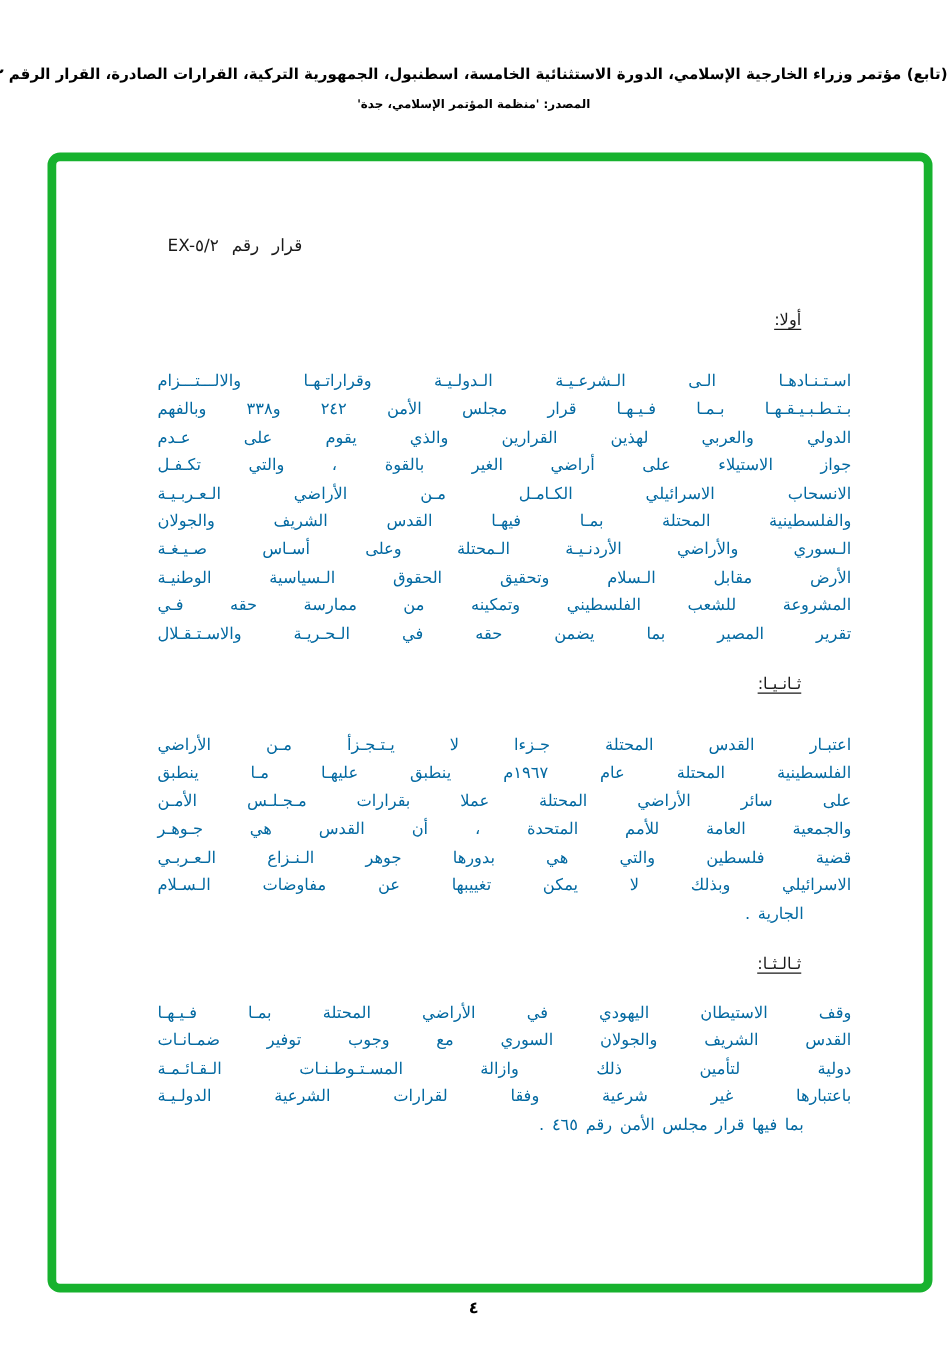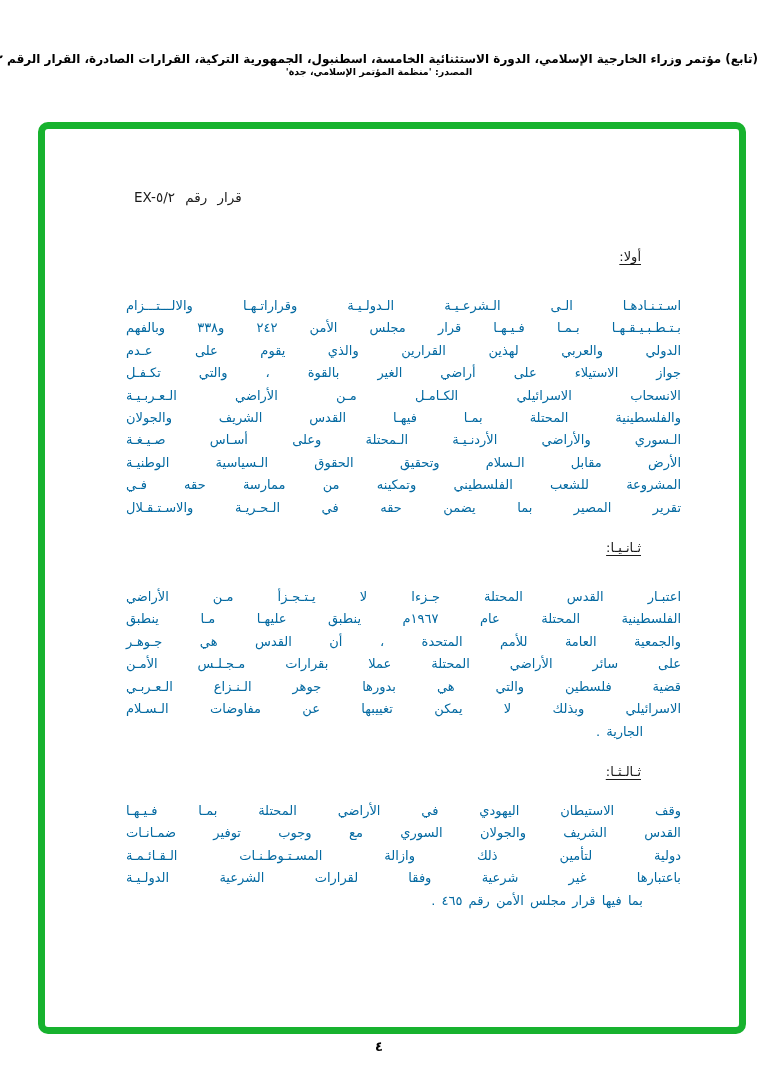--- a/index.html
+++ b/index.html
@@ -12,21 +12,21 @@
   
   .doc-header {
     position:absolute; top:52px; left:0; right:0;
     direction:rtl; text-align:center;
   }
   .header-title {
     font-size:12px; font-weight:700; color:#000;
     white-space:nowrap; letter-spacing:0;
   }
   .header-source {
-    margin-top:0; font-size:9.5px; font-weight:700; color:#000;
+    margin-top:12px; font-size:9.5px; font-weight:700; color:#000;
   }
   .ltr { direction:ltr; unicode-bidi:embed; display:inline-block; }
 
   
   .green-box {
     position:absolute; left:38px; top:122px;
     width:669px; height:898px;
     border:7px solid #17b22e; border-radius:10px;
     background:#ffffff;
   }
@@ -89,22 +89,22 @@
             <div class="tline">والفلسطينية المحتلة بمـا فيهـا القدس الشريف والجولان</div>
             <div class="tline">الـسوري والأراضي الأردنـيـة الـمحتلة وعلى أسـاس صـيـغـة</div>
             <div class="tline">الأرض مقابل الـسلام وتحقيق الحقوق الـسياسية الوطنيـة</div>
             <div class="tline">المشروعة للشعب الفلسطيني وتمكينه من ممارسة حقه فـي</div>
             <div class="tline">تقرير المصير بما يضمن حقه في الـحـريـة والاسـتـقـلال</div>
           </div>
           <div class="sec-heading">ثـانـيـا:</div>
           <div class="sec-par">
             <div class="tline">اعتبـار القدس المحتلة جـزءا لا يـتـجـزأ مـن الأراضي</div>
             <div class="tline">الفلسطينية المحتلة عام ١٩٦٧م ينطبق عليهـا مـا ينطبق</div>
+            <div class="tline">على سائر الأراضي المحتلة عملا بقرارات مـجـلـس الأمـن</div>
             <div class="tline">والجمعية العامة للأمم المتحدة ، أن القدس هي جـوهـر</div>
-            <div class="tline">على سائر الأراضي المحتلة عملا بقرارات مـجـلـس الأمـن</div>
             <div class="tline">قضية فلسطين والتي هي بدورها جوهر الـنـزاع الـعـربـي</div>
             <div class="tline">الاسرائيلي وبذلك لا يمكن تغييبها عن مفاوضات الـسـلام</div>
             <div class="tline last">الجارية .</div>
           </div>
           <div class="sec-heading">ثـالـثـا:</div>
           <div class="sec-par">
             <div class="tline">وقف الاستيطان اليهودي في الأراضي المحتلة بمـا فـيـهـا</div>
             <div class="tline">القدس الشريف والجولان السوري مع وجوب توفير ضمـانـات</div>
             <div class="tline">دولية لتأمين ذلك وازالة المسـتـوطـنـات الـقـائـمـة</div>
             <div class="tline">باعتبارها غير شرعية وفقا لقرارات الشرعية الدولـيـة</div>

